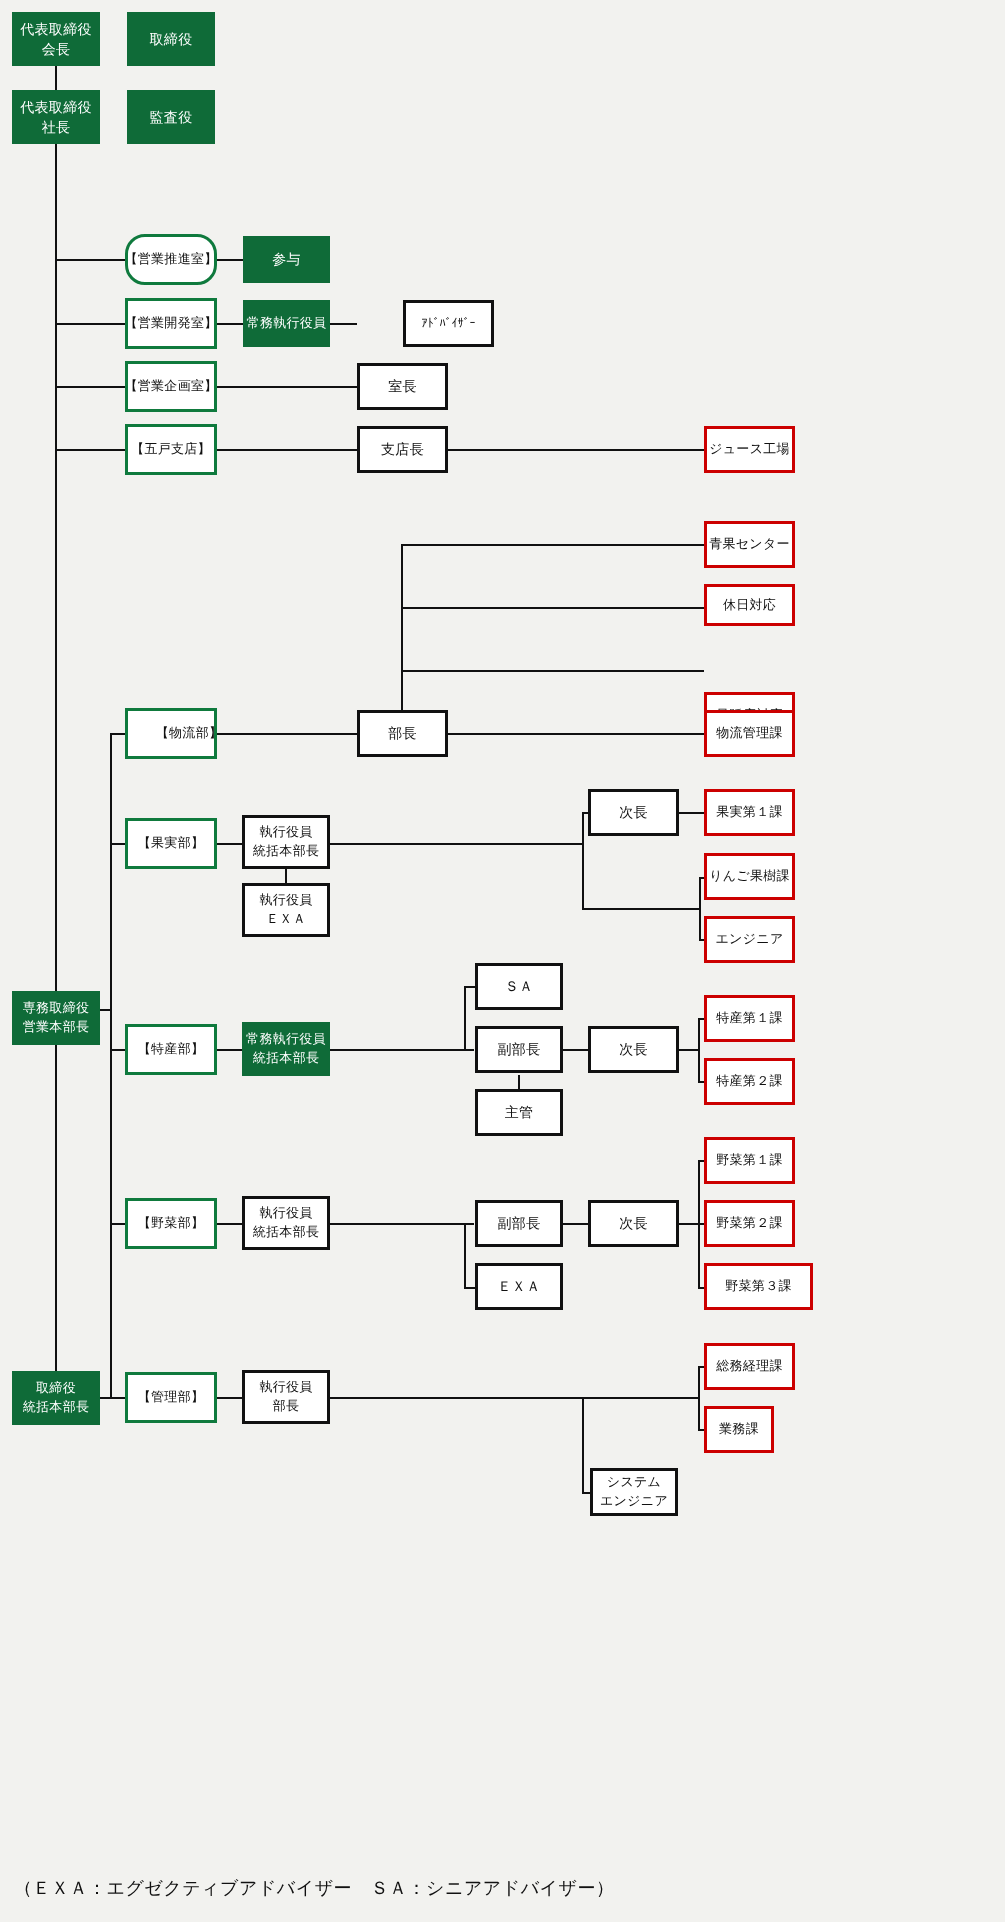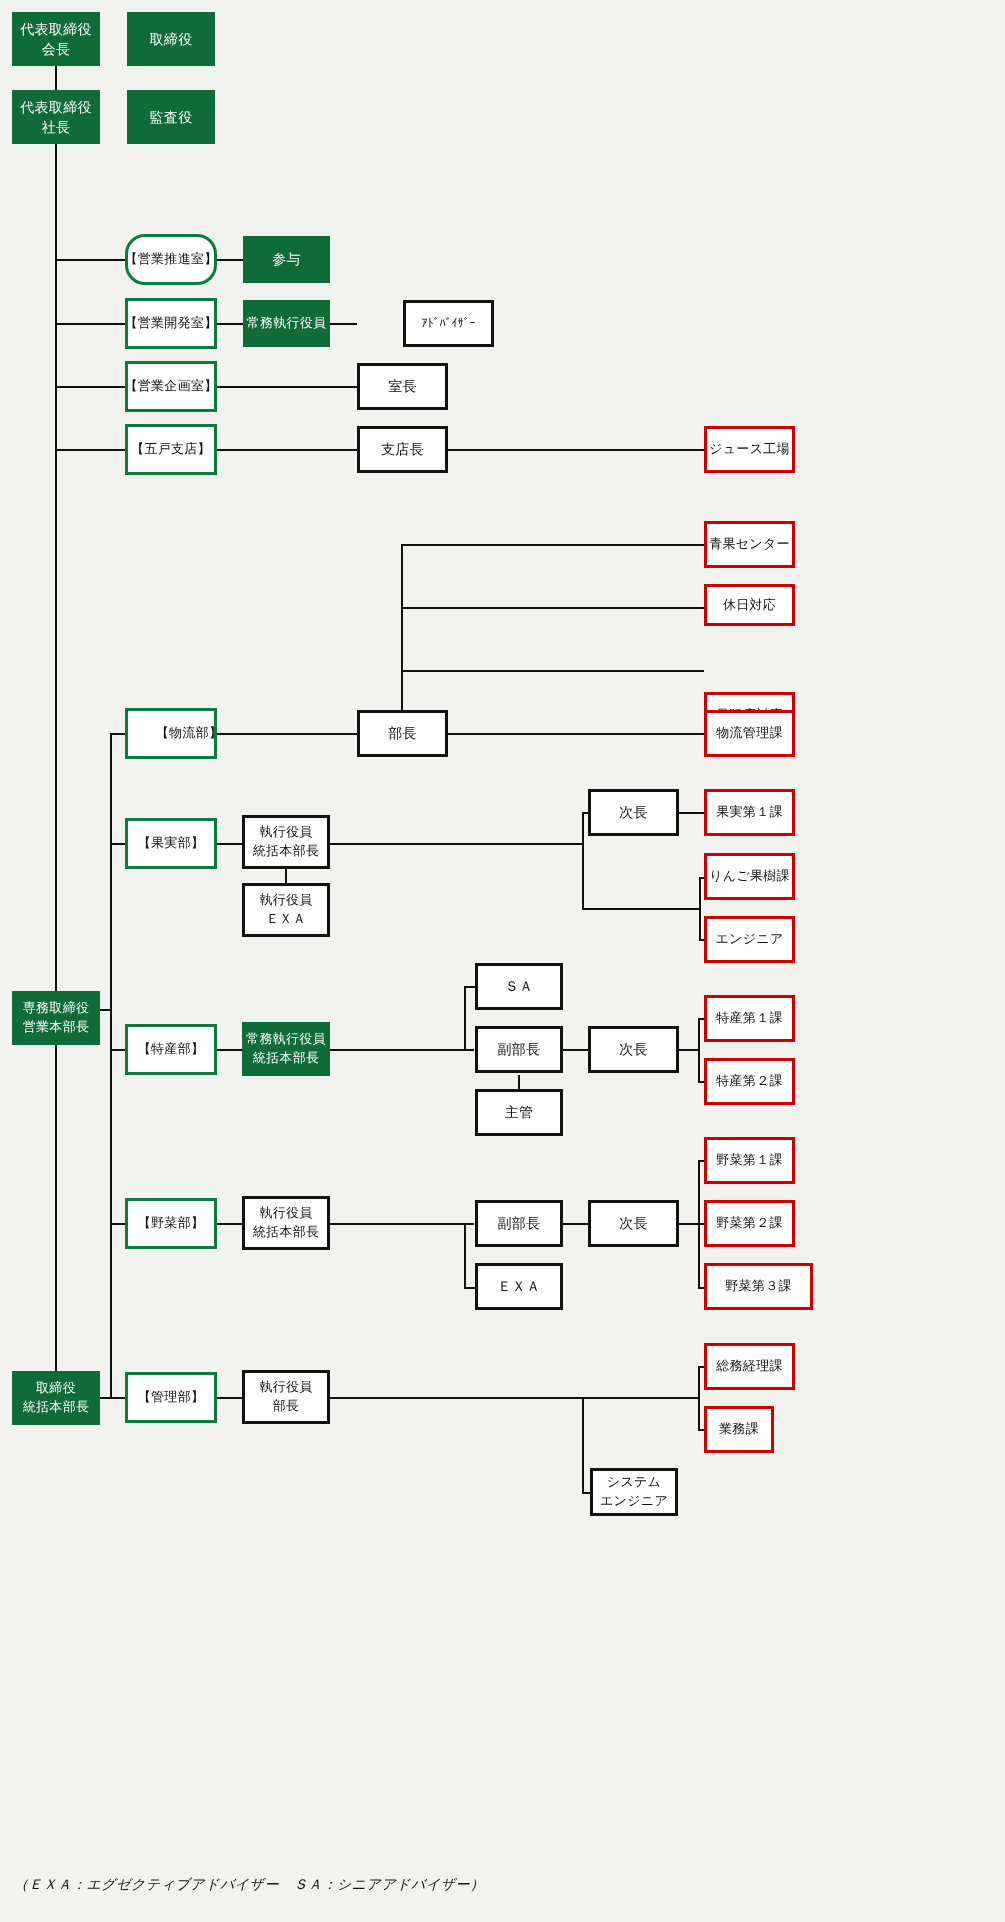--- a/index.html
+++ b/index.html
@@ -39,24 +39,23 @@
   .green-line{background:#fff;color:#111;border:3px solid #0f7a3d;}
   .black-line{background:#fff;color:#111;border:3px solid #111;}
   .red-line{background:#fff;color:#111;border:3px solid #cc0000;}
 
   .fs13{font-size:13px;}
   .hw{font-size:12px;letter-spacing:0px;}
 
   .footnote{
     position:absolute;
     left:14px;top:1876px;
-    font-size:14px;color:#111;
+    font-size:18px;color:#111;
     letter-spacing:0.5px;
     white-space:nowrap;
-    font-style:italic;
   }
 </style>
 </head>
 <body>
 
 <div id="chart">
 
   <div class="ln lnv" style="left:55px;top:65px;height:28px;"></div>
 
   <div class="ln lnv" style="left:55px;top:142px;height:1231px;"></div>

